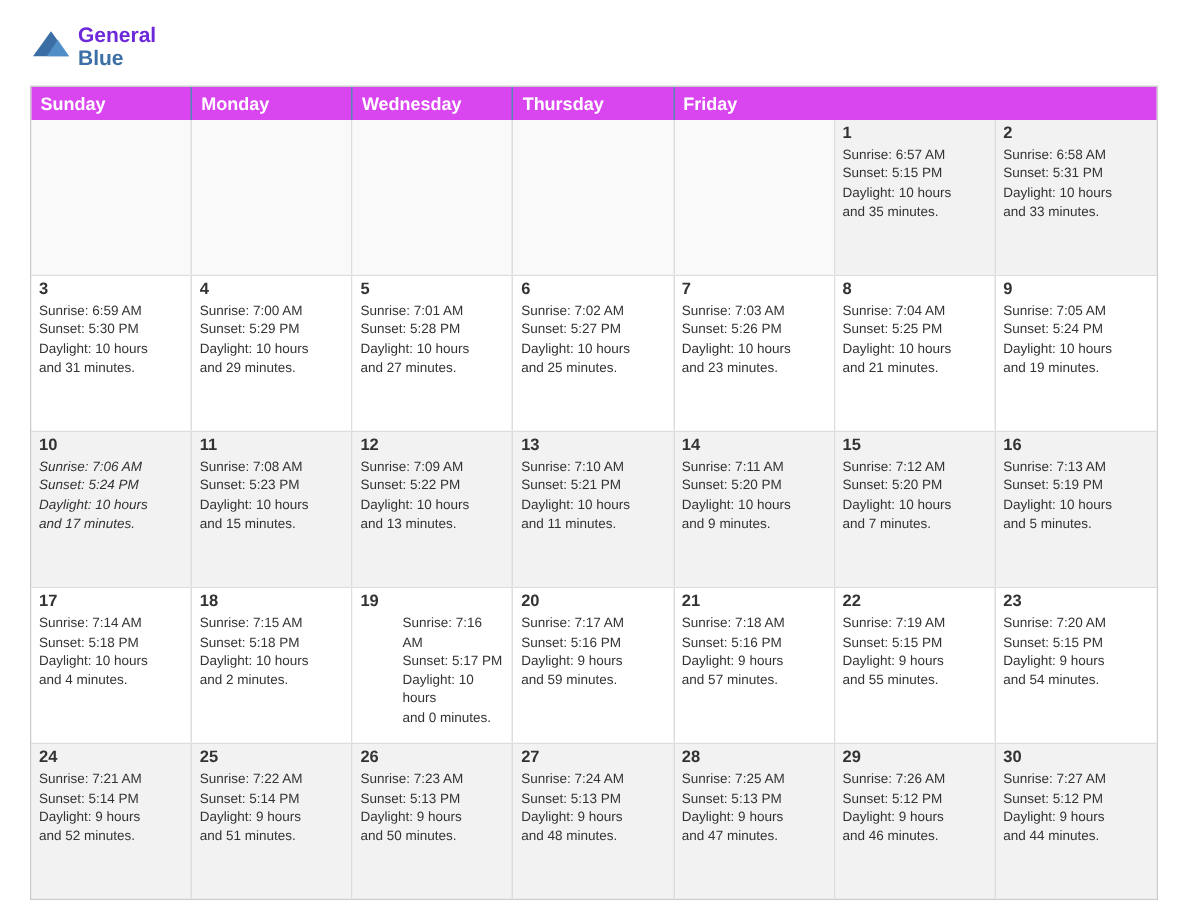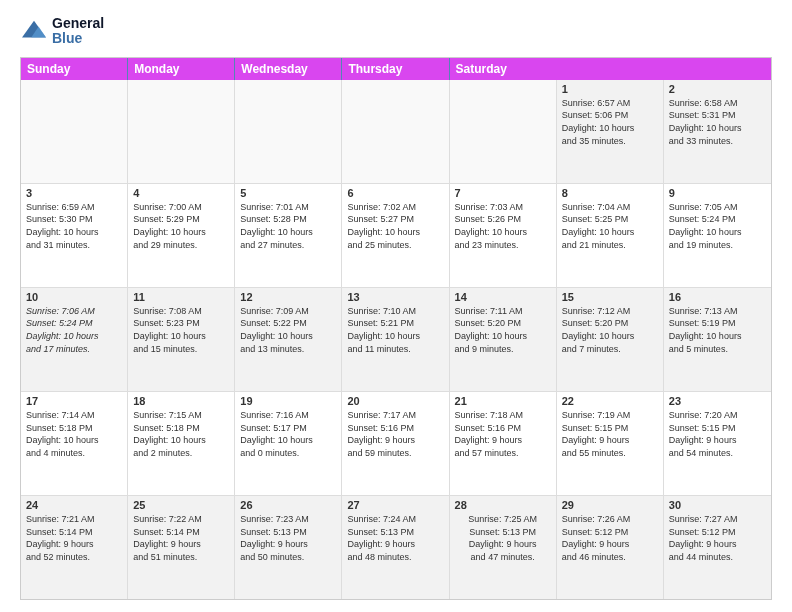--- a/index.html
+++ b/index.html
@@ -102,49 +102,49 @@
 <body>
 
 <div class="page">
   <div class="header">
     <div class="logo">
       <svg class="logo-icon" viewBox="0 0 30 26">
         <polygon points="15,2 28,20 2,20" fill="#3a6ea5"></polygon>
         <polygon points="20,8 28,20 12,20" fill="#5b9bd5" opacity="0.7"></polygon>
       </svg>
       <div>
-        <div style="font-size:14px;font-weight:bold;color:#0f172a;line-height:1.1">General</div>
+        <div style="font-size:14px;font-weight:bold;color:#6d28d9;line-height:1.1">General</div>
         <div style="font-size:14px;font-weight:bold;color:#3a6ea5;line-height:1.1">Blue</div>
       </div>
     </div>
     <div class="title-block">
       <div class="month-title"></div>
       <div class="location"></div>
     </div>
   </div>
 
   <div class="calendar">
     <div class="cal-header" id="cal-header">
         <div class="cal-header-cell">Sunday</div>
         <div class="cal-header-cell">Monday</div>
         <div class="cal-header-cell">Wednesday</div>
         <div class="cal-header-cell">Thursday</div>
-        <div class="cal-header-cell">Saturday</div>
+        <div class="cal-header-cell">Friday</div>
       </div>
     <div class="cal-body" id="cal-body">
         <div class="cal-row">
           <div class="cal-cell empty"></div>
           <div class="cal-cell empty"></div>
           <div class="cal-cell empty"></div>
           <div class="cal-cell empty"></div>
           <div class="cal-cell empty"></div>
           <div class="cal-cell shaded">
             <div class="day-num">1</div>
             <div class="cell-text" style="white-space: pre-line;">Sunrise: 6:57 AM
-Sunset: 5:06 PM
+Sunset: 5:15 PM
 Daylight: 10 hours
 and 35 minutes.</div>
           </div>
           <div class="cal-cell shaded">
             <div class="day-num">2</div>
             <div class="cell-text" style="white-space: pre-line;">Sunrise: 6:58 AM
 Sunset: 5:31 PM
 Daylight: 10 hours
 and 33 minutes.</div>
           </div>
@@ -261,21 +261,21 @@
           </div>
           <div class="cal-cell">
             <div class="day-num">18</div>
             <div class="cell-text" style="white-space: pre-line;">Sunrise: 7:15 AM
 Sunset: 5:18 PM
 Daylight: 10 hours
 and 2 minutes.</div>
           </div>
           <div class="cal-cell">
             <div class="day-num">19</div>
-            <div class="cell-text" style="white-space: pre-line;">Sunrise: 7:16 AM
+            <div class="cell-text" style="white-space: pre-line; margin-left: 28px;">Sunrise: 7:16 AM
 Sunset: 5:17 PM
 Daylight: 10 hours
 and 0 minutes.</div>
           </div>
           <div class="cal-cell">
             <div class="day-num">20</div>
             <div class="cell-text" style="white-space: pre-line;">Sunrise: 7:17 AM
 Sunset: 5:16 PM
 Daylight: 9 hours
 and 59 minutes.</div>
@@ -326,21 +326,21 @@
           </div>
           <div class="cal-cell shaded">
             <div class="day-num">27</div>
             <div class="cell-text" style="white-space: pre-line;">Sunrise: 7:24 AM
 Sunset: 5:13 PM
 Daylight: 9 hours
 and 48 minutes.</div>
           </div>
           <div class="cal-cell shaded">
             <div class="day-num">28</div>
-            <div class="cell-text" style="white-space: pre-line; text-align: center;">Sunrise: 7:25 AM
+            <div class="cell-text" style="white-space: pre-line;">Sunrise: 7:25 AM
 Sunset: 5:13 PM
 Daylight: 9 hours
 and 47 minutes.</div>
           </div>
           <div class="cal-cell shaded">
             <div class="day-num">29</div>
             <div class="cell-text" style="white-space: pre-line;">Sunrise: 7:26 AM
 Sunset: 5:12 PM
 Daylight: 9 hours
 and 46 minutes.</div>

